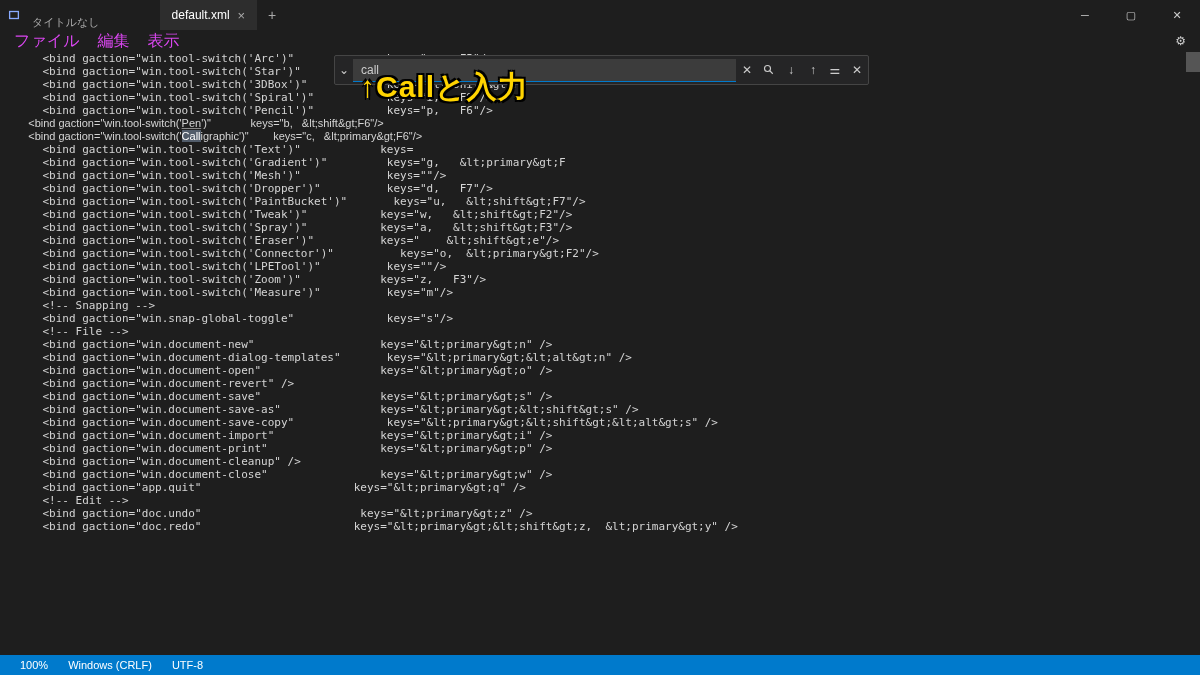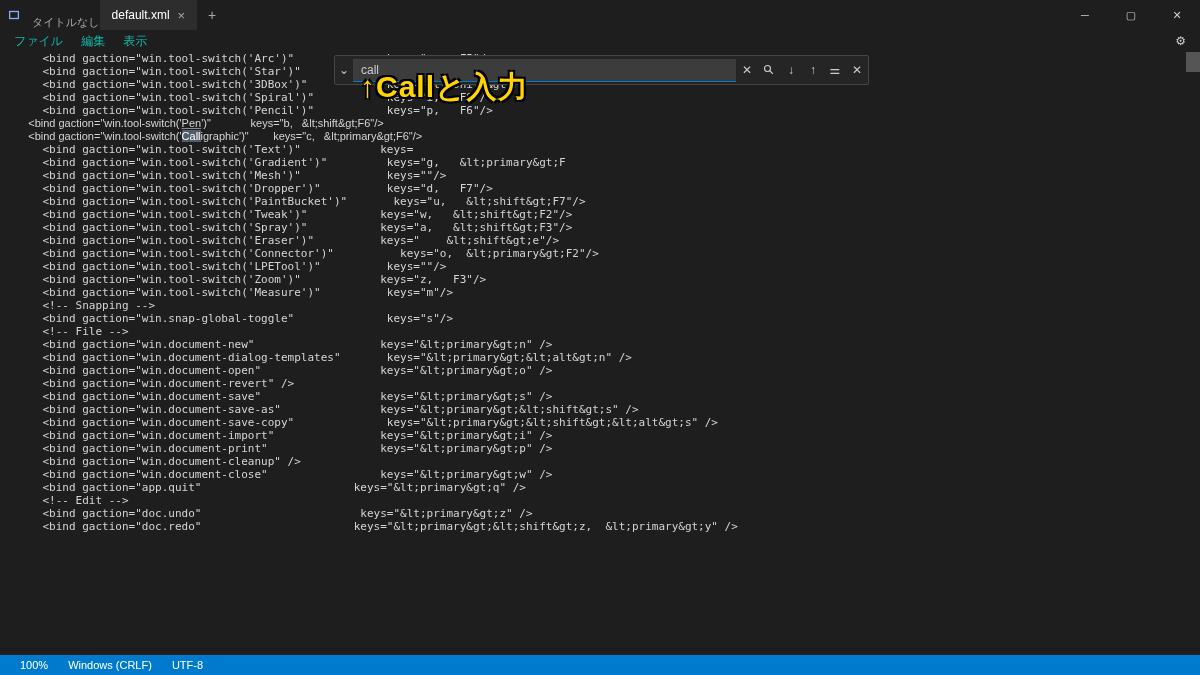--- a/index.html
+++ b/index.html
@@ -1,29 +1,29 @@
 <!DOCTYPE html>
 <html><head>
 <meta charset="utf-8">
 <style>
 *{margin:0;padding:0;box-sizing:border-box;font-family:"Segoe UI","Meiryo",sans-serif}
 body{background:#1e1e1e;color:#d4d4d4;width:1200px;height:675px;overflow:hidden;position:relative;font-size:12px}
 .titlebar{height:30px;background:#1e1e1e;display:flex;align-items:flex-end;color:#ccc}
 .app-icon{width:28px;height:30px;display:flex;align-items:center;justify-content:center}
 .app-icon svg{width:14px;height:14px}
 .title-left{font-size:11px;padding-left:4px;color:#aaa}
-.tabs{display:flex;}
+.tabs{display:flex;margin-left:60px}
 .tab{padding:0 12px;height:30px;display:flex;align-items:center;gap:8px;background:#1e1e1e;color:#aaa;font-size:12px}
 .tab.active{background:#2d2d2d;color:#fff}
 .tab .close{color:#aaa;font-size:13px}
 .tab-plus{width:30px;display:flex;align-items:center;justify-content:center;color:#aaa;font-size:14px}
 .win-controls{margin-left:auto;display:flex}
 .win-btn{width:46px;height:30px;display:flex;align-items:center;justify-content:center;color:#ccc;font-size:11px}
 .menubar{height:22px;display:flex;align-items:center;padding:0 6px;gap:2px}
-.menu-item{padding:2px 8px;font-size:12px;color:#14b8a6}
+.menu-item{padding:2px 8px;font-size:16px;color:#d946ef}
 .gear{margin-left:auto;margin-right:8px;color:#ccc}
 .editor{position:relative;height:603px;overflow:hidden;padding:0 16px;line-height:13px}
 .editor pre{font-family:Consolas,monospace;font-size:11px;color:#d4d4d4;white-space:pre;line-height:13px}
 .hl{background:#515c6a;color:#fff}
 .under{text-decoration:underline;text-decoration-color:#888}
 .search{position:absolute;top:3px;left:334px;width:535px;height:30px;background:#252526;border:1px solid #454545;display:flex;align-items:center;border-radius:2px}
 .search .chev{width:18px;display:flex;align-items:center;justify-content:center;color:#ccc}
 .search input{flex:1;background:#3c3c3c;border:none;color:#ccc;padding:4px 8px;font-size:12px;outline:none;border-bottom:1px solid #007acc;margin:3px 0}
 .search .ibtn{width:22px;height:22px;display:flex;align-items:center;justify-content:center;color:#ccc;font-size:12px}
 .ann{position:absolute;font-weight:900;font-size:30px;color:#ffd400;text-shadow:-2px -2px 0 #000,2px -2px 0 #000,-2px 2px 0 #000,2px 2px 0 #000;pointer-events:none;letter-spacing:1px}

